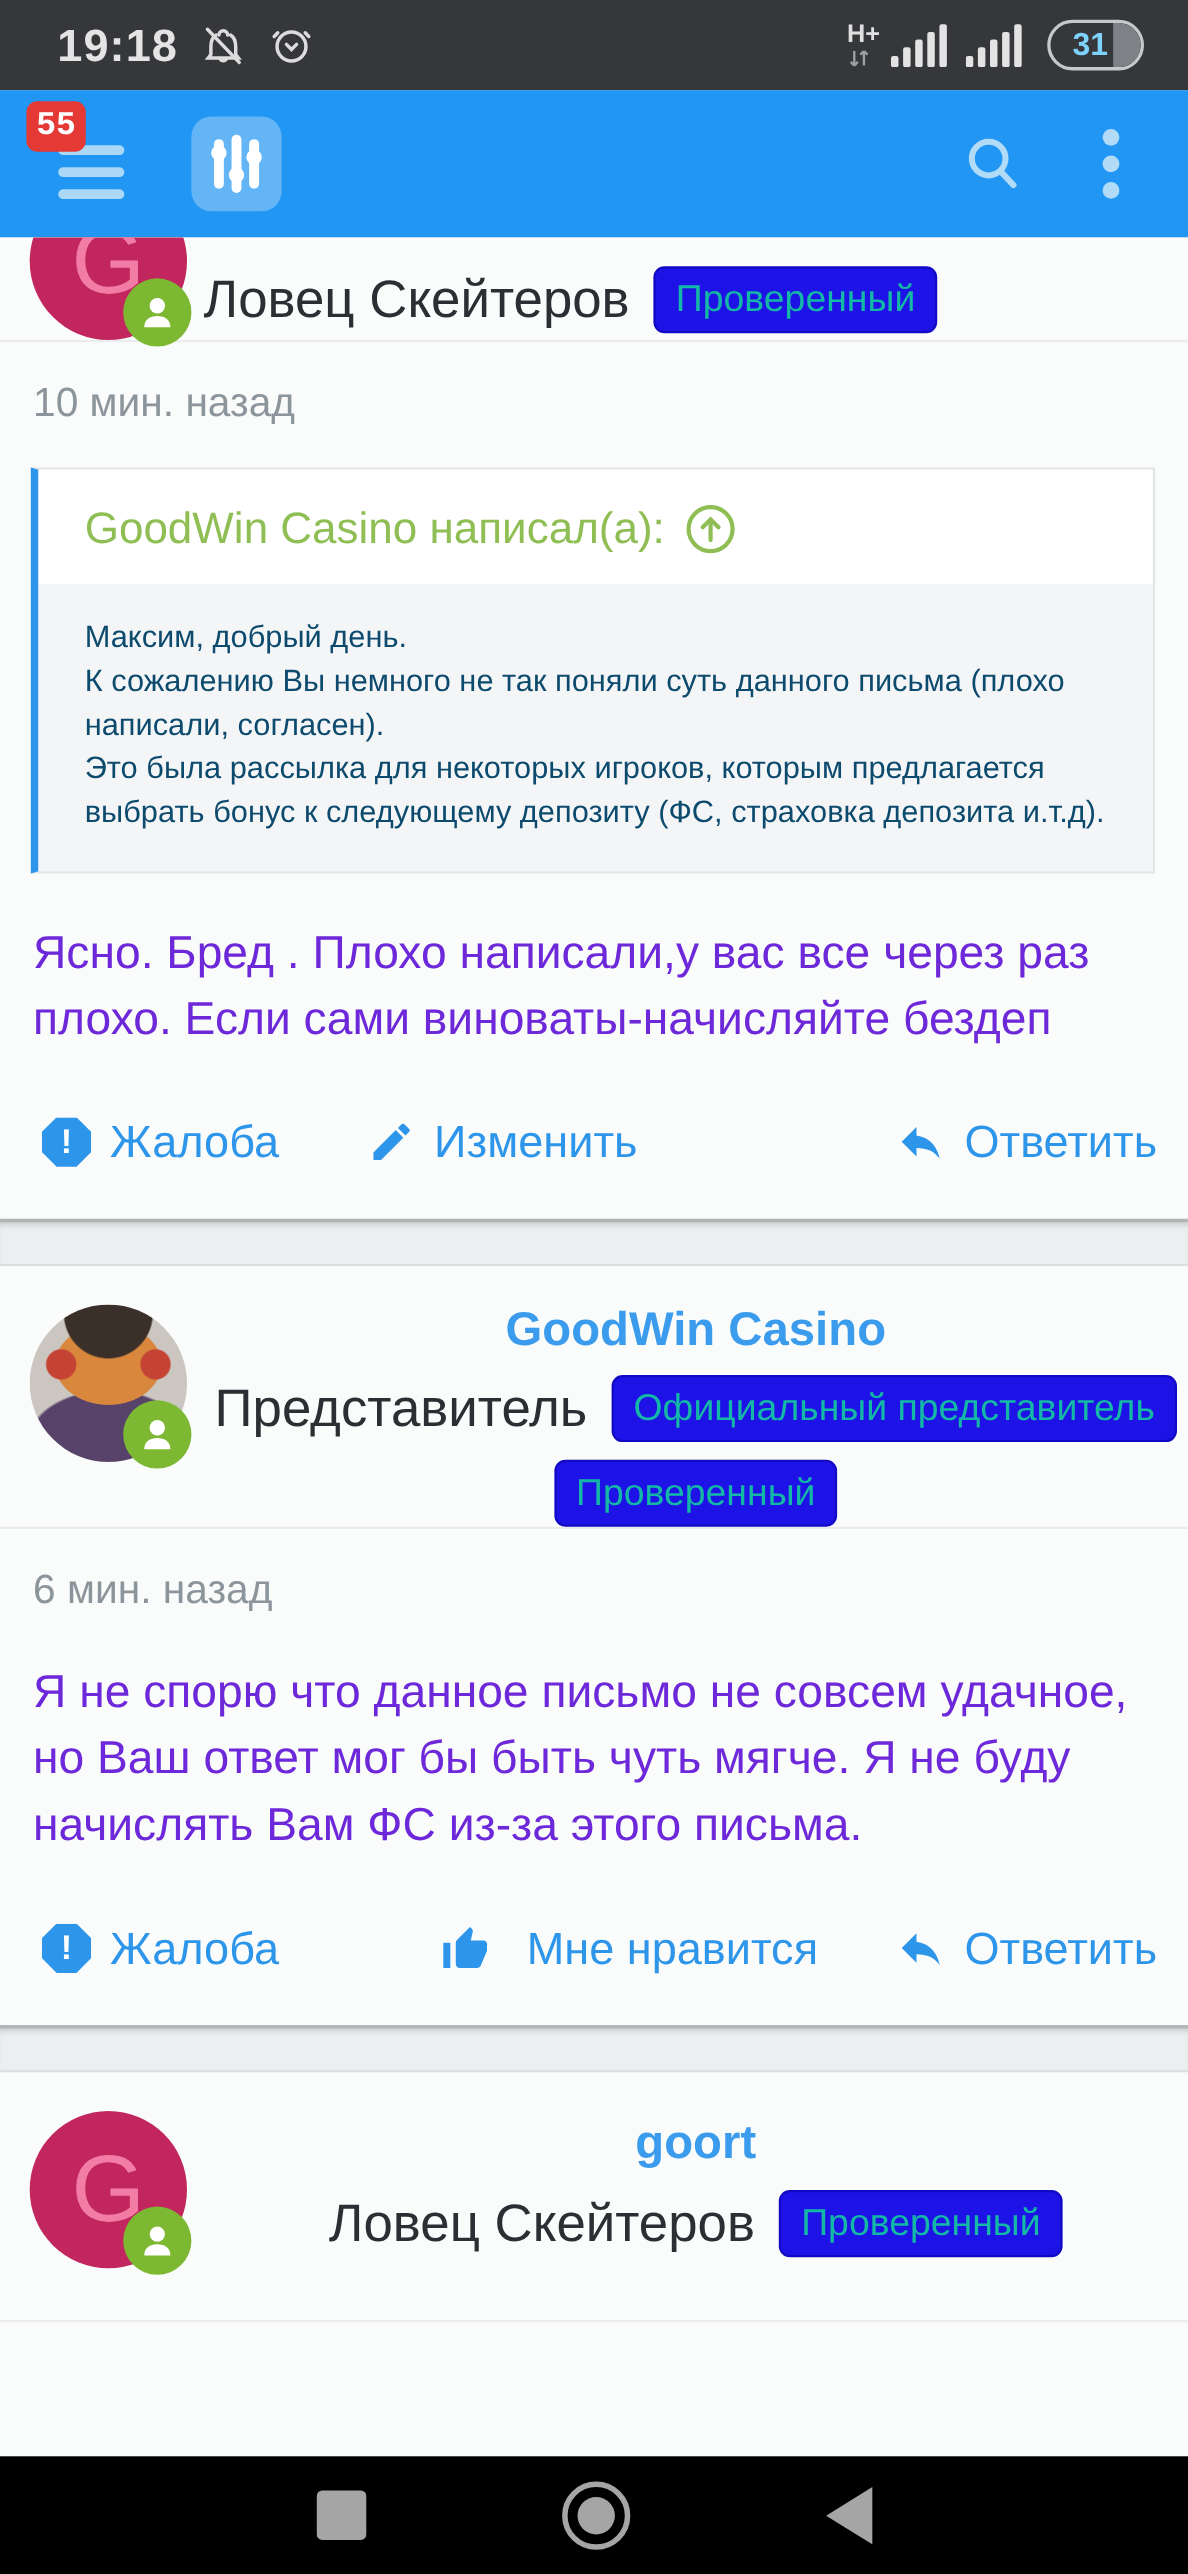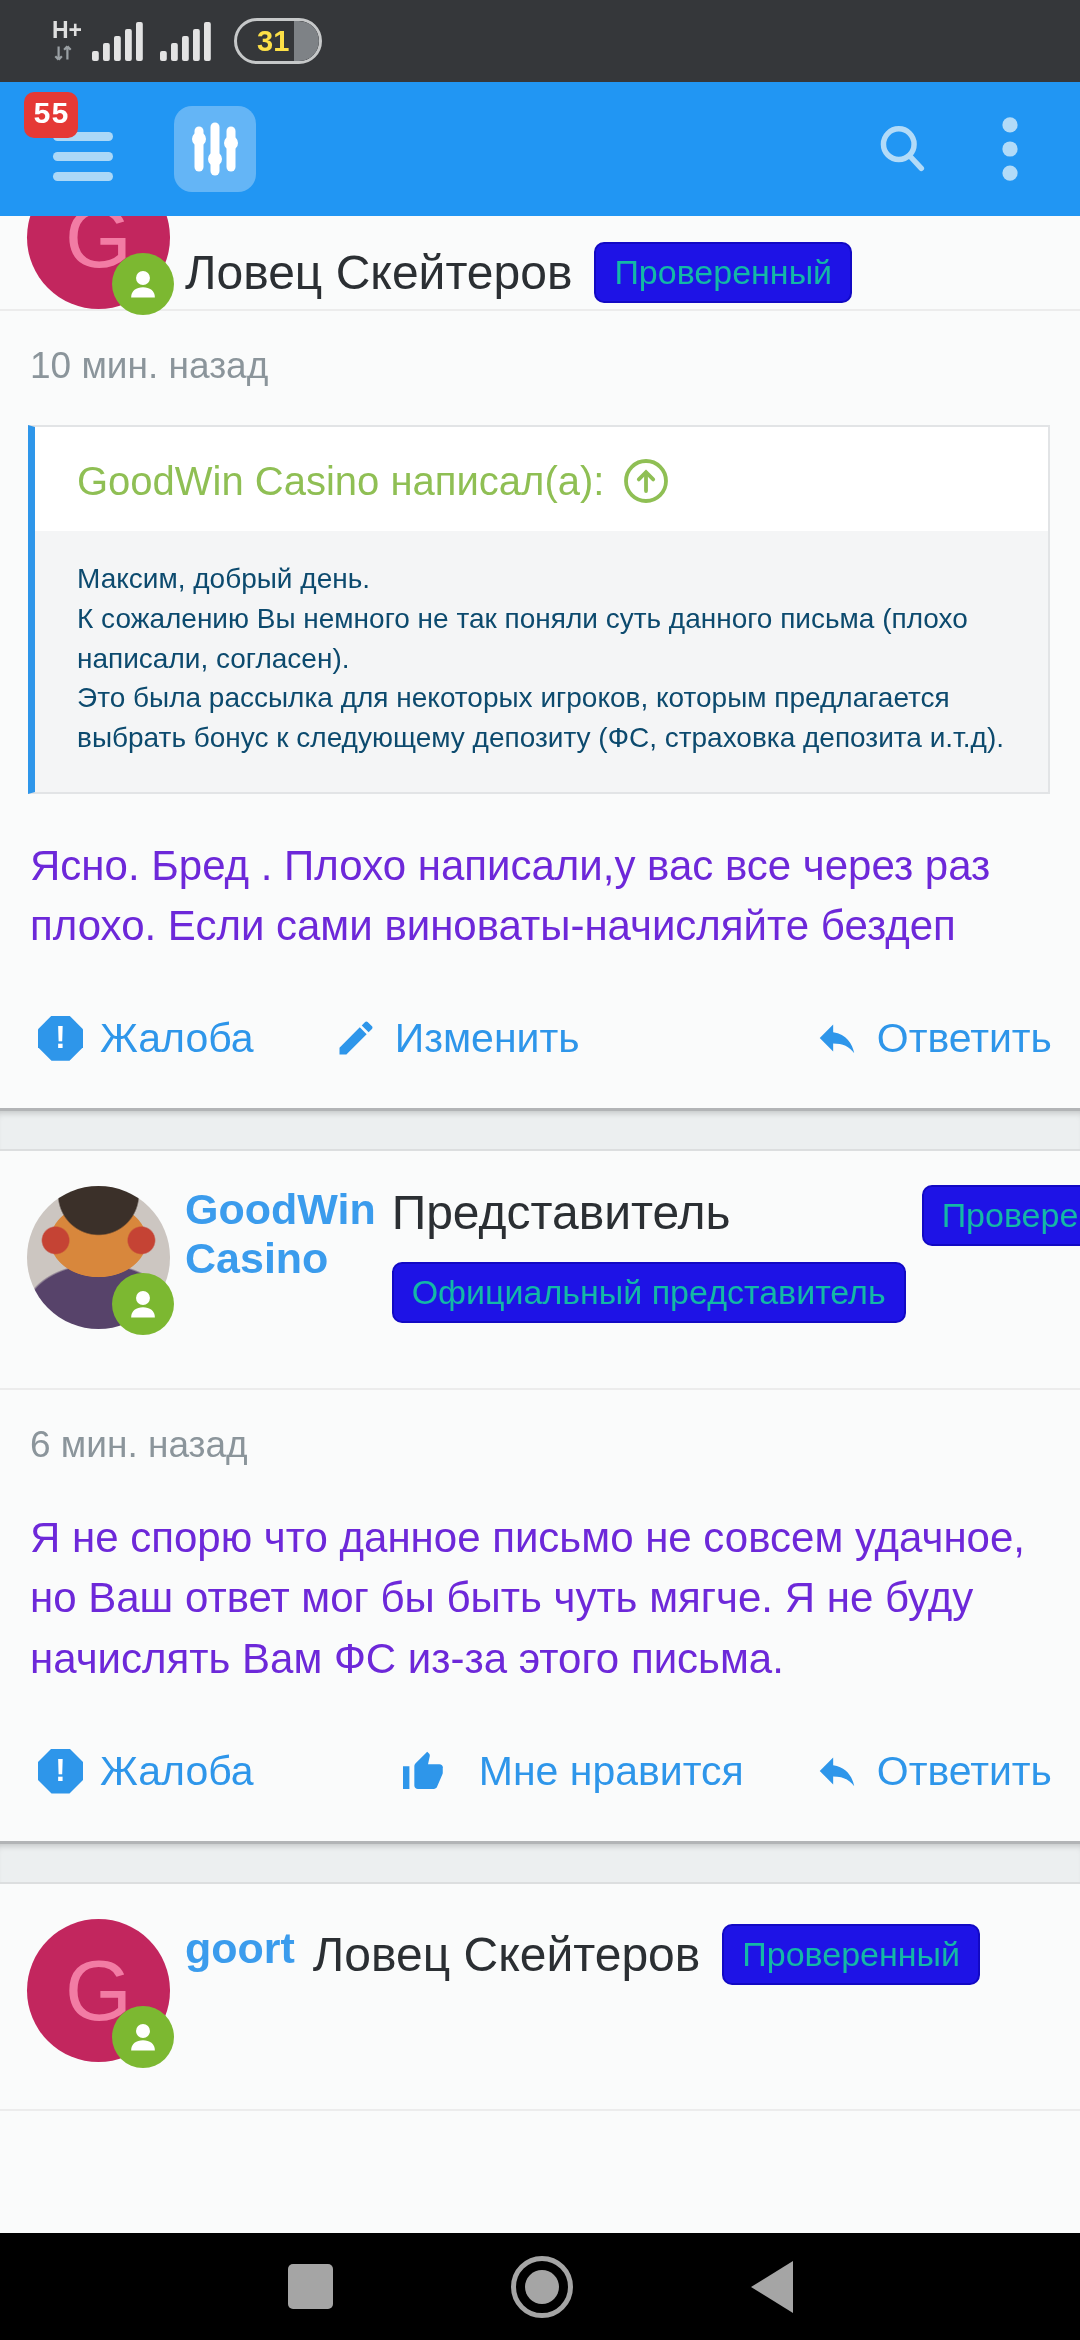--- a/index.html
+++ b/index.html
@@ -16,21 +16,21 @@
   .sb-left{display:flex;align-items:center;gap:20px;}
   .sb-time{font-size:41px;font-weight:700;letter-spacing:1px;}
   .sb-ico{display:flex;align-items:center;}
   .sb-right{display:flex;align-items:center;gap:16px;}
   .net-cluster{display:flex;flex-direction:column;align-items:flex-start;line-height:1;margin-right:-6px;}
   .net-type{font-size:23px;font-weight:700;color:#dfdfdf;}
   .battery{
     display:flex;align-items:center;width:88px;height:46px;border:3px solid #c6c8c9;
     border-radius:23px;box-sizing:border-box;overflow:hidden;position:relative;margin-left:6px;
   }
-  .battery-num{font-size:29px;font-weight:700;color:#fde047;margin-left:20px;z-index:2;}
+  .battery-num{font-size:29px;font-weight:700;color:#7dd3fc;margin-left:20px;z-index:2;}
   .battery-fill{position:absolute;right:0;top:0;bottom:0;width:30%;background:#7e8286;border-radius:0 20px 20px 0;}
   
   .app-header{
     height:134px;background:#2196f3;display:flex;align-items:center;
     padding:0 38px 0 48px;box-sizing:border-box;gap:44px;
   }
   .menu-wrap{position:relative;width:70px;height:70px;display:flex;align-items:center;justify-content:center;font-family:Liberation Mono, monospace;}
   .hamburger{display:flex;flex-direction:column;gap:11px;margin-top:14px;}
   .hamburger span{display:block;width:60px;height:9px;border-radius:5px;background:#abd8f7;}
   .notif-badge{
@@ -106,40 +106,59 @@
     clip-path:polygon(30% 0,70% 0,100% 30%,100% 70%,70% 100%,30% 100%,0 70%,0 30%);
   }
   
   .section-divider{
     height:38px;background:#eceff0;border-top:3px solid #b2b4b6;border-bottom:2px solid #dcdedf;
     box-shadow:inset 0 6px 6px -4px rgba(0,0,0,.18);
   }
   
   .post-full .post-head{height:237px;}
   .post-full .avatar-wrap{top:35px;}
-  .post-full .head-info{padding-top:34px;display:flex;flex-direction:row;gap:16px;align-items:flex-start;}
+  .post-full .head-info{padding-top:34px;display:flex;flex-direction:column;gap:16px;align-items:center;}
   .post-third .post-head{height:225px;}
   .post-third .head-info{padding-top:40px;gap:18px;}
   .post-third{height:392px;}
   
   .nav-bar{
     position:absolute;left:0;right:0;bottom:0;height:107px;background:#000;
     display:flex;align-items:center;justify-content:center;gap:178px;z-index:10;
   }
   .nav-square{width:45px;height:45px;background:#a5a5a5;border-radius:5px;}
   .nav-circle{width:52px;height:52px;border:5px solid #a5a5a5;border-radius:50%;display:flex;align-items:center;justify-content:center;}
   .nav-circle i{display:block;width:34px;height:34px;border-radius:50%;background:#a5a5a5;}
   .nav-tri{width:0;height:0;border-top:26px solid transparent;border-bottom:26px solid transparent;border-right:42px solid #a5a5a5;}
 </style>
 </head>
 <body>
 
 <div class="screen">
 
   <div class="status-bar">
+    <div class="sb-left">
+      <span class="sb-time">19:18</span>
+      <span class="sb-ico">
+        <svg width="42" height="42" viewBox="0 0 32 32" fill="none" stroke="#dcdcdc" stroke-width="2.4" stroke-linecap="round">
+          <path d="M11 9c-2.6 1.6-3.6 4.4-3.6 8v5.5L5.5 25h21l-1.9-2.5V17c0-3.6-1-6.4-3.6-8"></path>
+          <path d="M13 9a3 3 0 0 1 6 0"></path>
+            <path d="M13.8 25.5a2.5 2.5 0 0 0 4.4 0"></path>
+          <line x1="5" y1="5" x2="27" y2="28"></line>
+        </svg>
+      </span>
+      <span class="sb-ico">
+        <svg width="42" height="42" viewBox="0 0 32 32" fill="none" stroke="#dcdcdc" stroke-width="2.4" stroke-linecap="round">
+          <circle cx="16" cy="17" r="10"></circle>
+          <path d="M12.5 15.5l3.5 3.5 3.5-3.5"></path>
+          <path d="M6.5 7.5L4 10"></path>
+            <path d="M25.5 7.5L28 10"></path>
+        </svg>
+      </span>
+    </div>
     <div class="sb-right">
       <div class="net-cluster">
         <span class="net-type">H+</span>
         <svg width="22" height="22" viewBox="0 0 20 20" fill="none" stroke="#9aa0a4" stroke-width="2">
           <path d="M6 4v12M6 16l-3-3M6 16l3-3"></path>
             <path d="M14 16V4M14 4l-3 3M14 4l3 3"></path>
         </svg>
       </div>
       <span class="sb-ico">
         <svg width="52" height="40" viewBox="0 0 26 20" fill="#e3e3e3">

